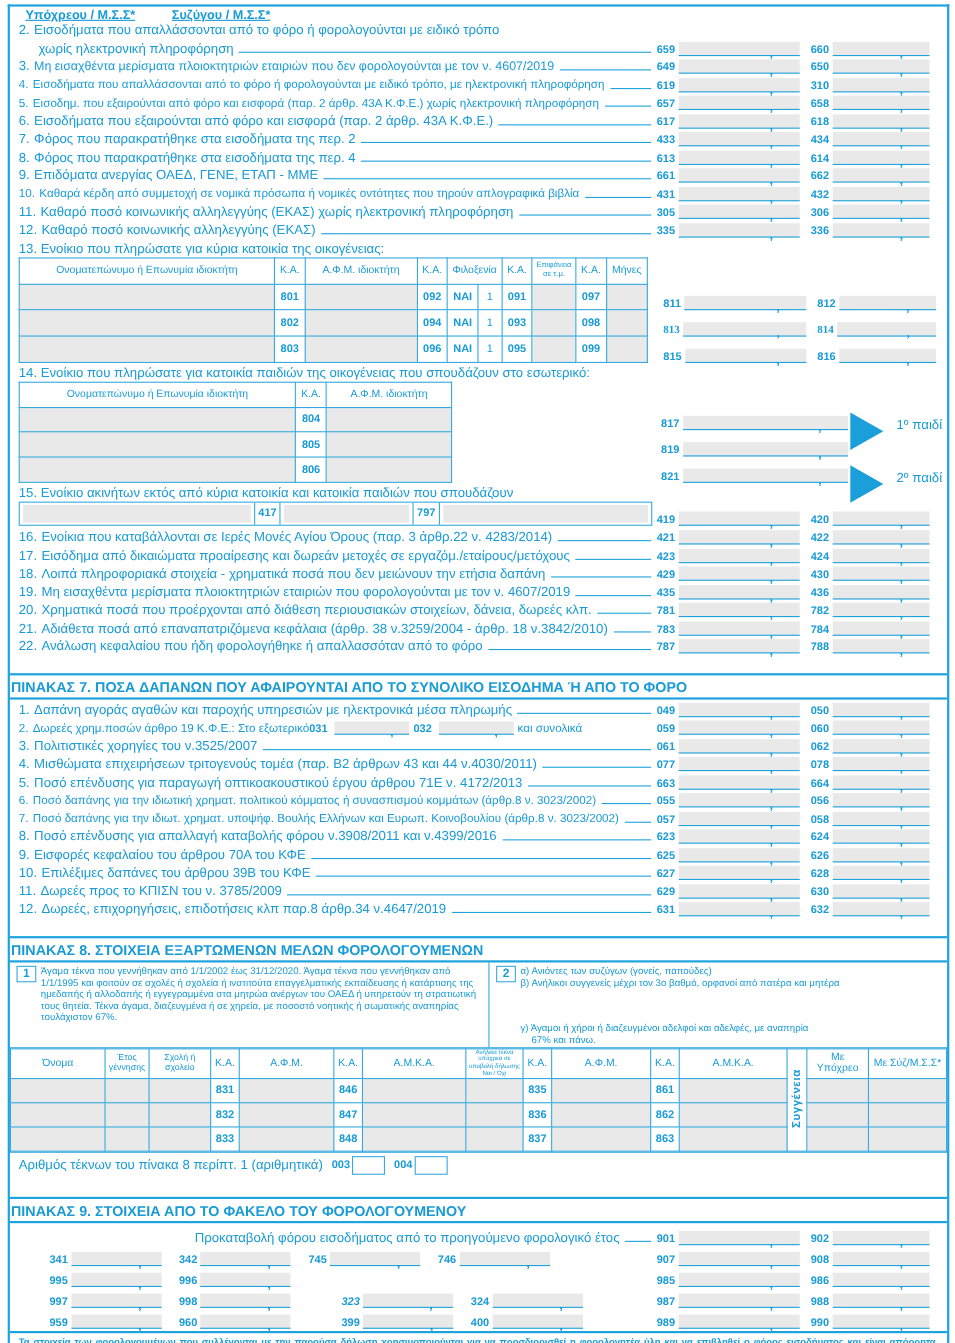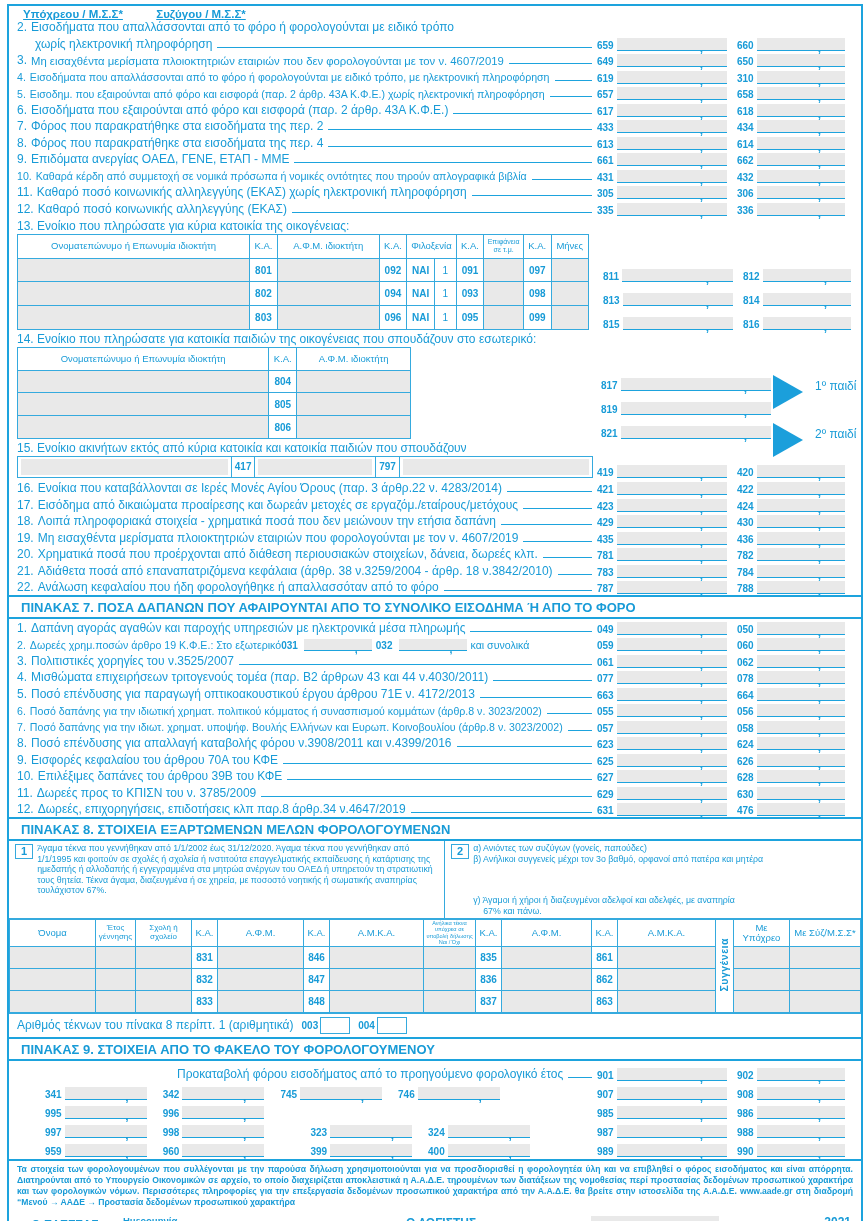--- a/index.html
+++ b/index.html
@@ -33,21 +33,21 @@
   table { border-collapse:collapse; font-size:10px; }
   td,th { border:1.5px solid #35aade; padding:0 2px; height:22px; text-align:center; font-weight:normal; color:#189bd7; }
   th { font-size:9.5px; line-height:1.05; }
   td.g { background:#e9e9e9; }
   .subttl { font-size:12px; padding:2px 0 1px 8px; }
   .twrap { display:flex; padding-left:8px; }
   .sidecol { display:flex; flex-direction:column; justify-content:flex-start; }
   .srow { display:flex; align-items:flex-end; height:24px; padding-left:14px; }
 
   
-  .ptitle { border-top:2px solid #1da3dd; border-bottom:2px solid #1da3dd; padding:3px 8px 2px 12px; font-weight:bold; font-size:13px; }
+  .ptitle { border-top:2px solid #1da3dd; border-bottom:2px solid #1da3dd; padding:3px 8px 2px 1px; font-weight:bold; font-size:13px;margin-top:17px; }
   .ptitle .t2 { font-weight:bold; }
 
   
   .t14right { position:relative; flex:1; }
   .tri { position:absolute; width:0; height:0; border-left:30px solid #1b9fdb; border-top:17px solid transparent; border-bottom:17px solid transparent; }
   .childlbl { position:absolute; font-size:12px; }
 
   
   .l15wrap { display:flex; align-items:flex-end; padding:0 6px 2px 8px; }
   .l15box { display:flex; align-items:center; border:1.5px solid #35aade; height:22px; width:600px; }
@@ -346,21 +346,21 @@
               <b class="code">811</b>
               <span class="abox"></span>
             </span>
             <span class="amt a2">
               <b class="code">812</b>
               <span class="abox"></span>
             </span>
           </span>
         </div>
       <div class="srow">
-          <span class="amts" style="width:100%;">
+          <span class="amts" style="width:100%;font-family:Liberation Serif, serif;">
             <span class="amt a1">
               <b class="code">813</b>
               <span class="abox"></span>
             </span>
             <span class="amt a2">
               <b class="code">814</b>
               <span class="abox"></span>
             </span>
           </span>
         </div>
@@ -739,21 +739,21 @@
   <div class="row">
       <span class="num">12.</span>
       <span class="lbl">Δωρεές, επιχορηγήσεις, επιδοτήσεις κλπ παρ.8 άρθρ.34 ν.4647/2019</span>
       <span class="fill"></span>
       <span class="amts">
         <span class="amt a1">
           <b class="code">631</b>
           <span class="abox"></span>
         </span>
         <span class="amt a2">
-          <b class="code">476</b>
+          <b class="code">632</b>
           <span class="abox"></span>
         </span>
       </span>
     </div>
 
   <div class="ptitle"><span>ΠΙΝΑΚΑΣ 8.</span> <span class="t2">ΣΤΟΙΧΕΙΑ ΕΞΑΡΤΩΜΕΝΩΝ ΜΕΛΩΝ ΦΟΡΟΛΟΓΟΥΜΕΝΩΝ</span></div>
 
   <div class="notes">
     <div class="note n1">
       <span class="nnum">1</span>
@@ -923,21 +923,21 @@
   <div class="p9row">
     <span style="width:28px;flex:none;"></span>
     <span class="gpair">
         <b class="code">997</b>
         <span class="gbox"></span>
       </span>
     <span class="gpair">
         <b class="code">998</b>
         <span class="gbox"></span>
       </span>
-    <span class="gpair" style="margin-left:30px;">
+    <span class="gpair" style="margin-left:30px;font-style:italic;">
         <b class="code">323</b>
         <span class="gbox"></span>
       </span>
     <span class="gpair">
         <b class="code">324</b>
         <span class="gbox"></span>
       </span>
     <span class="gsp"></span>
     <span class="amts">
         <span class="amt a1">

